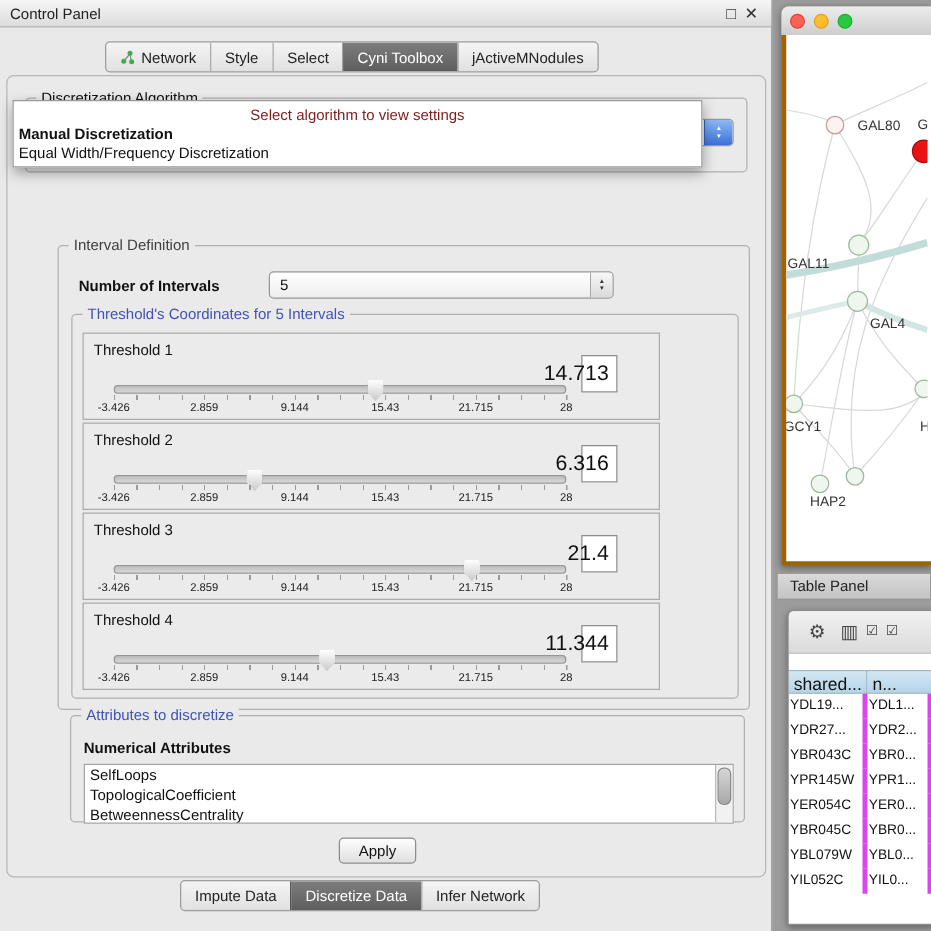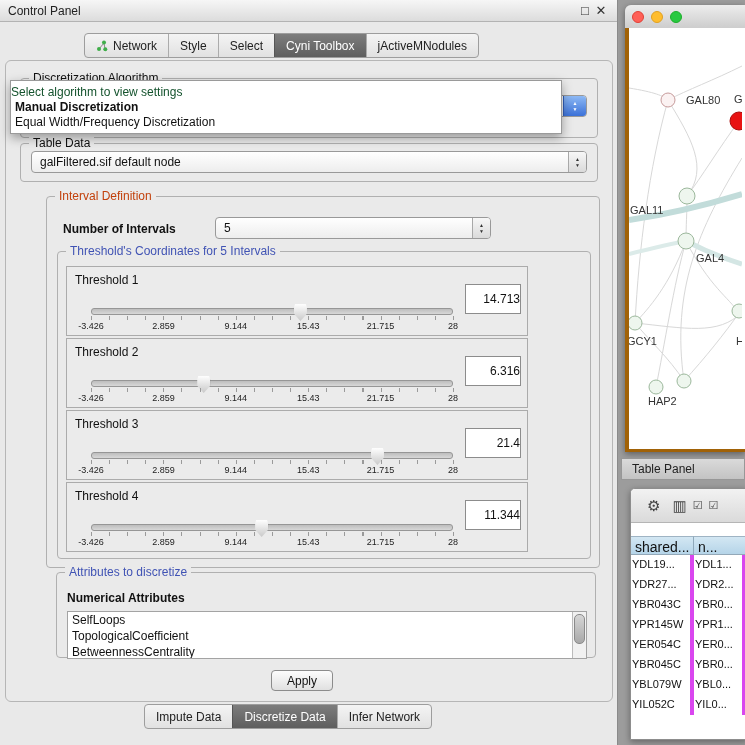--- a/index.html
+++ b/index.html
@@ -18,55 +18,55 @@
       border:1px solid #9d9d9d;border-radius:4px;overflow:hidden;background:linear-gradient(#f4f4f4,#e1e1e1)}
   .tab{display:flex;align-items:center;gap:5px;padding:0 11px;border-left:1px solid #ababab;color:#222;white-space:nowrap}
   .tab:first-child{border-left:none}
   .tab.selected{background:linear-gradient(#7d7d7d,#5e5e5e);color:#fff;border-left-color:#555}
 
   .cp-body{position:absolute;left:5px;top:60px;width:606px;height:640px;background:#eaeaea;
       border:1px solid #b6b6b6;border-radius:6px}
 
   .group{position:absolute;border:1px solid #b0b0b0;border-radius:4px}
   .gtitle{position:absolute;top:-8px;left:8px;background:#eaeaea;padding:0 4px;font-size:12px;line-height:14px;white-space:nowrap}
-  .t-green{color:#c2410c}
+  .t-green{color:#404040}
   .t-blue{color:#4053b4}
 
   .combo{position:absolute;height:22px;box-sizing:border-box;background:linear-gradient(#ffffff,#ededed);
       border:1px solid #999;border-radius:4px;display:flex;align-items:center;padding:0 26px 0 8px;color:#111}
   .combo-text{white-space:nowrap;overflow:hidden}
   .stepper{position:absolute;right:0;top:0;bottom:0;width:17px;display:flex;flex-direction:column;
       align-items:center;justify-content:center;gap:1px;border-left:1px solid #a8a8a8;
       border-radius:0 3px 3px 0;background:linear-gradient(#f7f7f7,#dadada);color:#333}
   .stepper span{font-size:5px;line-height:5px}
   .stepper.blue{width:22px;background:linear-gradient(#8db9f5,#3b71d8);border-left-color:#3060bd;color:#fff}
 
   .algo-popup{position:absolute;left:10px;top:80px;width:550px;height:52px;background:#fff;
       border:1px solid #9a9a9a;box-shadow:0 4px 10px rgba(0,0,0,.35);z-index:30}
-  .popup-hint{padding-top:4px;text-align:left;color:#14532d;height:15px;line-height:14px}
+  .popup-hint{padding-top:4px;text-align:center;color:#7f1d1d;height:15px;line-height:14px}
   .popup-item{height:15px;line-height:15px;padding-left:4px}
   .popup-item.bold{font-weight:bold}
 
   .bold{font-weight:bold}
 
   .th-row{position:absolute;left:64px;width:460px;height:68px;border:1px solid #ababab;background:#ebebeb}
   .th-label{position:absolute;left:8px;top:6px;font-weight:normal}
   .slider{position:absolute;left:24px;top:36px;width:362px;height:20px}
   .track{position:absolute;left:0;right:0;top:5px;height:5px;background:linear-gradient(#bdbdbd,#d8d8d8);
       border:1px solid #969696;border-radius:3px}
   .thumb{position:absolute;top:1px;width:13px;height:17px;
       background:linear-gradient(#fefefe,#c9c9c9);
       clip-path:polygon(8% 0,92% 0,100% 20%,100% 58%,50% 100%,0 58%,0 20%);
       filter:drop-shadow(0 0 1px #666)}
   .ticks{position:absolute;left:24px;top:49px;width:363px;height:4px;
       background-image:repeating-linear-gradient(90deg,#9a9a9a 0,#9a9a9a 1px,transparent 1px,transparent 18.1px)}
   .ticklbls{position:absolute;left:24px;top:54px;width:362px;height:10px;font-size:9px;color:#222}
   .ticklbls span{position:absolute;transform:translateX(-50%);white-space:nowrap}
-  .val-box{position:absolute;left:398px;top:17px;width:56px;height:30px;box-sizing:border-box;background:#fff;
-      border:1px solid #8c8c8c;display:flex;align-items:center;justify-content:flex-end;font-size:12px}
+  .val-box{position:absolute;left:398px;top:17px;width:29px;height:30px;box-sizing:border-box;background:#fff;
+      border:1px solid #8c8c8c;display:flex;align-items:center;justify-content:flex-end;padding-right:6px;font-size:17px}
 
   .listbox{position:absolute;left:10px;top:38px;width:518px;height:46px;background:#fff;border:1px solid #a3a3a3;overflow:hidden}
   .listbox .item{height:16px;line-height:16px;padding-left:4px;white-space:nowrap}
   .vscroll{position:absolute;right:0;top:0;bottom:0;width:13px;background:#f1f1f1;border-left:1px solid #bbb}
   .vthumb{position:absolute;left:1px;top:2px;width:9px;height:28px;border:1px solid #8a8a8a;border-radius:5px;
       background:linear-gradient(#d6d6d6,#a8a8a8)}
 
   .apply-btn{position:absolute;left:271px;top:670px;width:62px;height:21px;box-sizing:border-box;
       border:1px solid #8c8c8c;border-radius:4px;background:linear-gradient(#fdfdfd,#e0e0e0);
       display:flex;align-items:center;justify-content:center}
@@ -146,30 +146,20 @@
       </span>
     </div>
   </div>
 
   <div class="algo-popup">
     <div class="popup-hint">Select algorithm to view settings</div>
     <div class="popup-item bold">Manual Discretization</div>
     <div class="popup-item">Equal Width/Frequency Discretization</div>
   </div>
 
-  <div class="group" style="left:20px;top:143px;width:576px;height:37px">
-    <span class="gtitle">Table Data</span>
-    <div class="combo" style="left:10px;top:7px;width:556px">
-      <span class="combo-text">galFiltered.sif default node</span>
-      <span class="stepper">
-        <span>▲</span>
-        <span>▼</span>
-      </span>
-    </div>
-  </div>
 
   <div class="group" style="left:46px;top:196px;width:552px;height:370px">
     <span class="gtitle t-green">Interval Definition</span>
 
     <span class="bold" style="position:absolute;left:16px;top:25px">Number of Intervals</span>
     <div class="combo" style="left:168px;top:20px;width:276px">
       <span class="combo-text">5</span>
       <span class="stepper">
         <span>▲</span>
         <span>▼</span>

